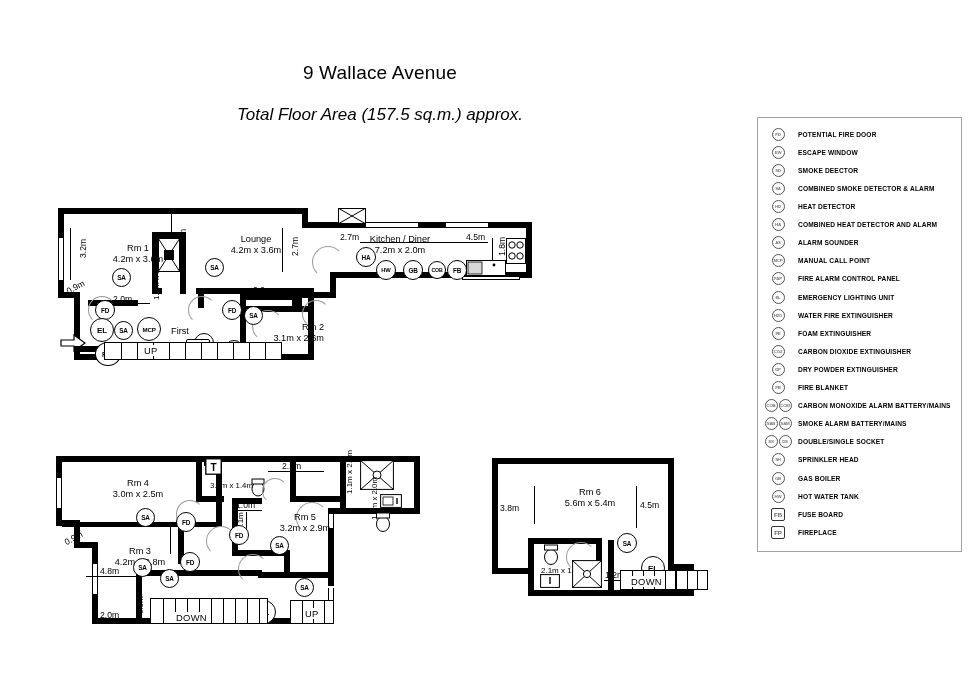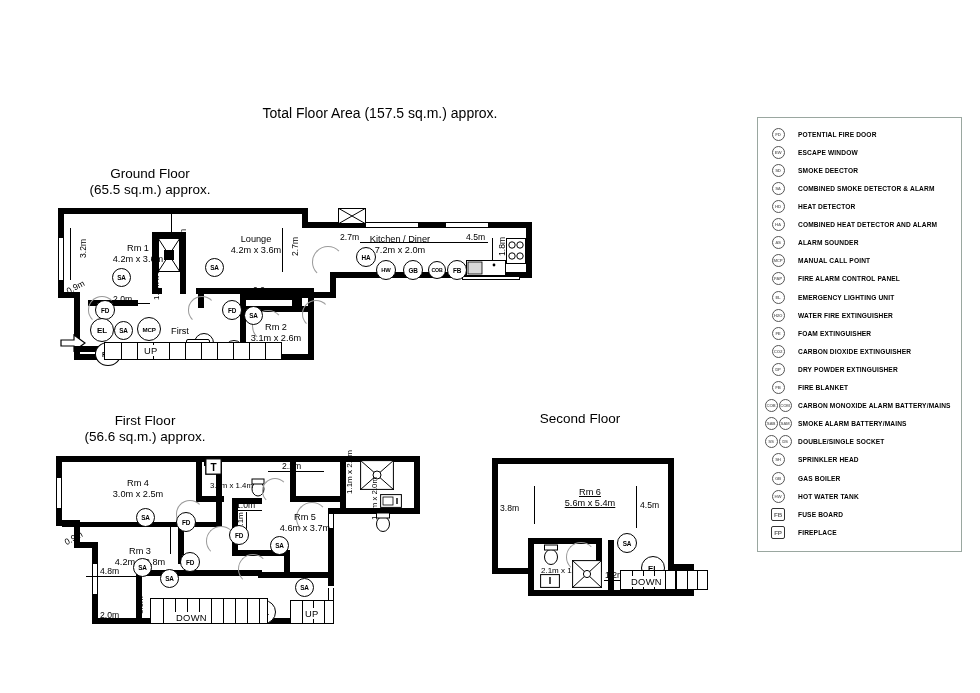--- a/index.html
+++ b/index.html
@@ -11,21 +11,22 @@
   }
   .plan{position:absolute;left:0;top:0;width:980px;height:693px;}
 
   
   #main-title{
     position:absolute;left:0;top:62px;width:760px;text-align:center;
     font-size:19px;letter-spacing:.2px;
   }
   #sub-title{
     position:absolute;left:0;top:105px;width:760px;text-align:center;
-    font-size:14px;
+    font-size:17px;
+    font-style:italic;
   }
   .floor-title{position:absolute;text-align:center;font-size:13.5px;line-height:15.5px;}
 
   
   #legend{
     position:absolute;left:757px;top:117px;width:205px;height:435px;
     border:1px solid #9aa7a0;background:#fff;box-sizing:border-box;
   }
   .lg-row{position:absolute;left:0;width:205px;height:18.3px;display:flex;align-items:center;}
   .lg-ico-wrap{width:40px;display:flex;align-items:center;justify-content:center;flex:0 0 40px;}
@@ -60,32 +61,24 @@
   .stair i{position:absolute;top:0;bottom:0;width:1px;background:#000;}
   .stxt{position:absolute;font-size:9.4px;letter-spacing:.3px;background:#fff;padding:0 2px;}
   .fixt{position:absolute;border:1.1px solid #000;background:#fff;box-sizing:border-box;}
   .arrow{position:absolute;}
 </style>
 </head>
 <body>
 
 <div class="plan">
 
+  <div id="main-title">9 Wallace Avenue</div>
   <div id="sub-title">Total Floor Area (157.5 sq.m.) approx.</div>
 
-  <div class="floor-title" style="left:60px;top:166px;width:180px;">
-    <div>Ground Floor</div>
-    <div>(65.5 sq.m.) approx.</div>
-  </div>
-  <div class="floor-title" style="left:55px;top:413px;width:180px;">
-    <div>First Floor</div>
-    <div>(56.6 sq.m.) approx.</div>
-  </div>
   <div class="floor-title" style="left:490px;top:411px;width:180px;">
-    <div>Second Floor</div>
   </div>
 
   <div>
 
     <div class="wall" style="left:58px;top:208px;width:250px;height:6px;"></div>
     <div class="wall" style="left:302px;top:208px;width:6px;height:20px;"></div>
     <div class="wall" style="left:302px;top:222px;width:230px;height:6px;"></div>
     <div class="wall" style="left:526px;top:222px;width:6px;height:56px;"></div>
     <div class="wall" style="left:330px;top:272px;width:202px;height:6px;"></div>
     <div class="wall" style="left:330px;top:272px;width:6px;height:26px;"></div>
@@ -145,21 +138,21 @@
       <span>4.2m x 3.6m</span>
     </div>
     <div class="rmlab" style="left:196px;top:234px;width:120px;">
       <span class="nm">Lounge</span>
       <span>4.2m x 3.6m</span>
     </div>
     <div class="rmlab" style="left:340px;top:234px;width:120px;">
       <span class="nm">Kitchen / Diner</span>
       <span>7.2m x 2.0m</span>
     </div>
-    <div class="rmlab" style="left:216px;top:322px;width:120px;">
+    <div class="rmlab" style="left:204px;top:322px;width:120px;text-align:right;">
       <span class="nm">Rm 2</span>
       <span>3.1m x 2.6m</span>
     </div>
     <div class="rmlab" style="left:150px;top:326px;width:60px;">
       <span class="nm">First</span>
     </div>
 
     <div class="dim v" style="left:78px;top:258px;">3.2m</div>
     <div class="dimline v" style="left:70px;top:228px;width:1px;height:52px;"></div>
     <div class="dim" style="left:66px;top:282px;transform:rotate(-28deg);">0.9m</div>
@@ -295,21 +288,21 @@
     <div class="rmlab" style="left:78px;top:478px;width:120px;">
       <span class="nm">Rm 4</span>
       <span>3.0m x 2.5m</span>
     </div>
     <div class="rmlab" style="left:80px;top:546px;width:120px;">
       <span class="nm">Rm 3</span>
       <span>4.2m x 2.8m</span>
     </div>
     <div class="rmlab" style="left:245px;top:512px;width:120px;">
       <span class="nm">Rm 5</span>
-      <span>4.6m x 3.7m</span>
+      <span>3.2m x 2.9m</span>
     </div>
     <div class="dim" style="left:210px;top:481px;font-size:7.8px;">3.8m x 1.4m</div>
     <div class="dim v" style="left:370px;top:520px;font-size:7.8px;">1.3m x 2.0m</div>
 
     <div class="dim" style="left:64px;top:533px;transform:rotate(-28deg);">0.9m</div>
     <div class="dim" style="left:100px;top:566px;">4.8m</div>
     <div class="dimline" style="left:86px;top:576px;width:56px;"></div>
     <div class="dim" style="left:100px;top:610px;">2.0m</div>
     <div class="dimline" style="left:96px;top:620px;width:42px;"></div>
     <div class="dim v" style="left:136px;top:614px;font-size:8px;">0.9m</div>
@@ -360,21 +353,21 @@
     <div class="wall" style="left:688px;top:564px;width:6px;height:32px;"></div>
     <div class="wall" style="left:530px;top:590px;width:164px;height:6px;"></div>
     <div class="wall" style="left:492px;top:458px;width:6px;height:116px;"></div>
     <div class="wall" style="left:492px;top:568px;width:42px;height:6px;"></div>
     <div class="wall" style="left:528px;top:568px;width:6px;height:28px;"></div>
     <div class="wall" style="left:528px;top:538px;width:74px;height:6px;"></div>
     <div class="wall" style="left:528px;top:538px;width:6px;height:34px;"></div>
     <div class="wall" style="left:596px;top:538px;width:6px;height:34px;"></div>
     <div class="wall" style="left:608px;top:540px;width:6px;height:50px;"></div>
 
-    <div class="rmlab" style="left:530px;top:487px;width:120px;text-decoration:underline;">
+    <div class="rmlab" style="left:530px;top:487px;width:120px;">
       <span class="nm">Rm 6</span>
       <span>5.6m x 5.4m</span>
     </div>
 
     <div class="dim" style="left:500px;top:503px;">3.8m</div>
     <div class="dimline v" style="left:534px;top:486px;width:1px;height:38px;"></div>
     <div class="dim" style="left:640px;top:500px;">4.5m</div>
     <div class="dimline v" style="left:636px;top:486px;width:1px;height:42px;"></div>
     <div class="dim" style="left:541px;top:566px;font-size:8px;">2.1m x 1.5m</div>
     <div class="dim" style="left:605px;top:570px;">1.2m</div>

